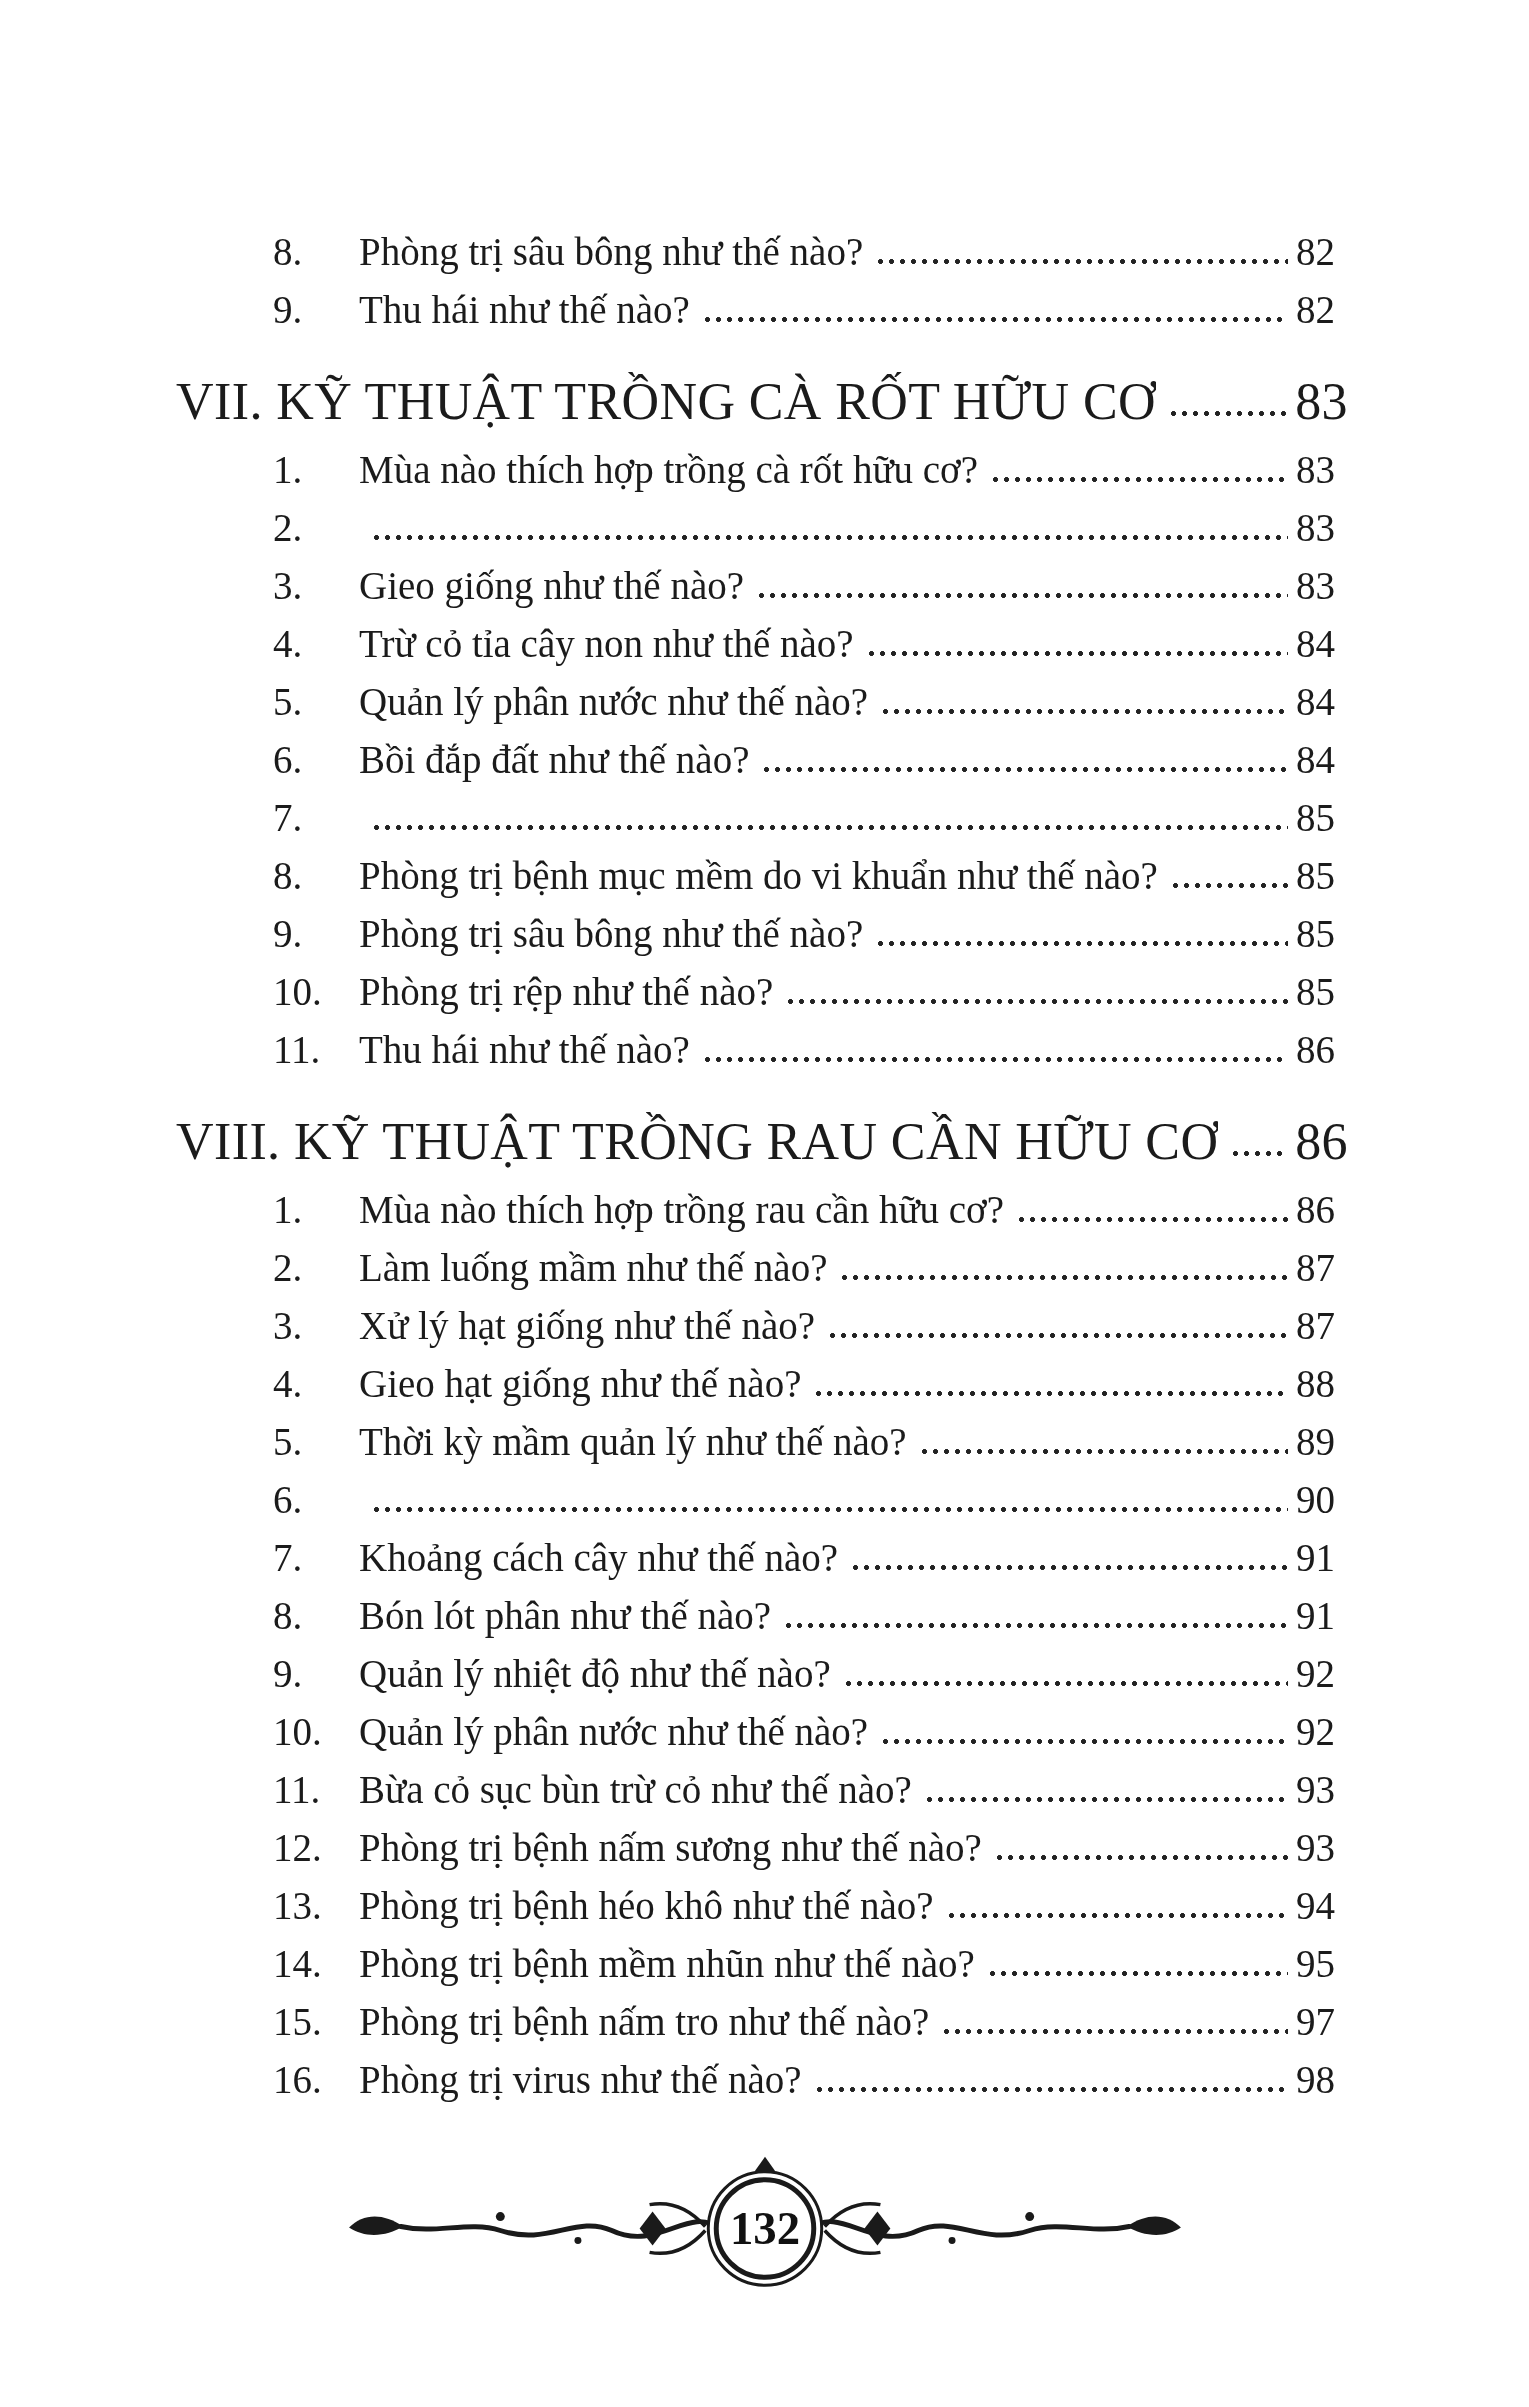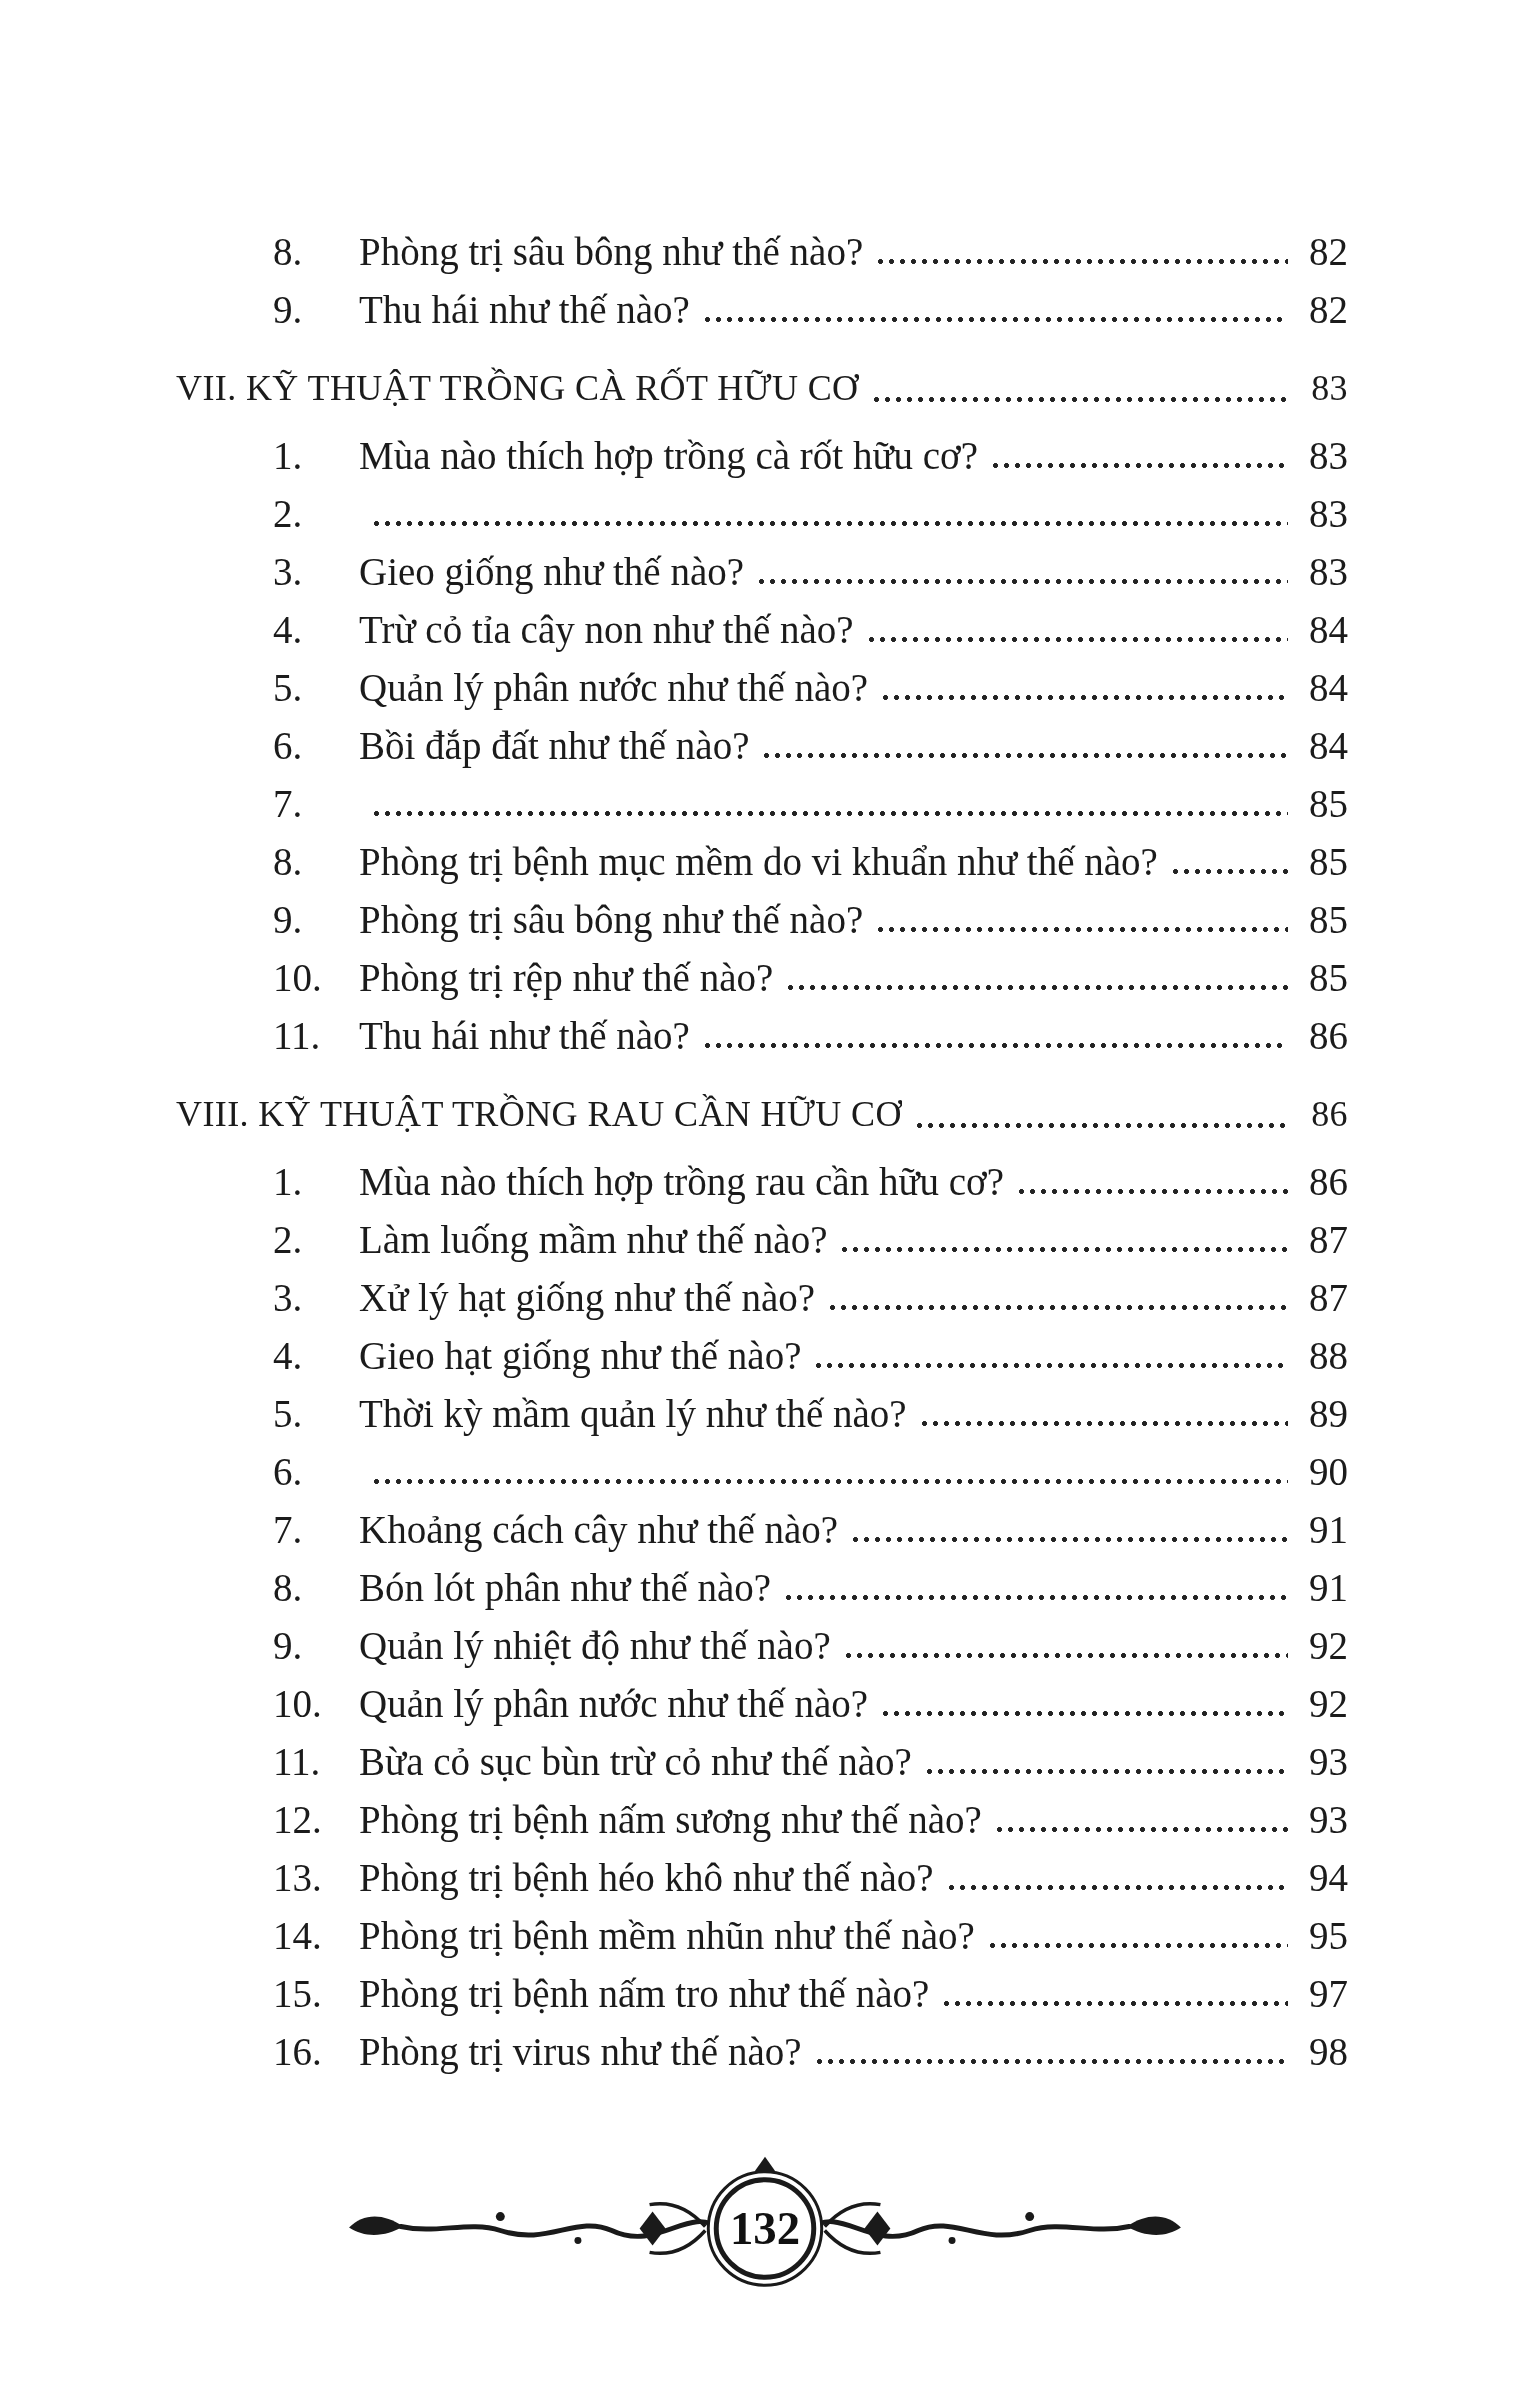--- a/index.html
+++ b/index.html
@@ -45,26 +45,25 @@
     margin: 0 8px 0 12px;
     background-image: radial-gradient(circle, #232323 2.2px, transparent 2.8px);
     background-size: 11px 11px;
     background-repeat: repeat-x;
     background-position: left bottom 14px;
     min-width: 14px;
   }
   .pg {
     flex: 0 0 auto;
     min-width: 52px;
-    text-align: right;
   }
   .row.section {
-    font-size: 36px;
+    font-size: 52px;
     line-height: 62px;
-    margin-top: 18px;
+    margin-top: 32px;
     margin-bottom: 8px;
     letter-spacing: 0.4px;
   }
   .footer {
     position: absolute;
     left: 0;
     top: 2129px;
     width: 100%;
     display: flex;
     justify-content: center;

